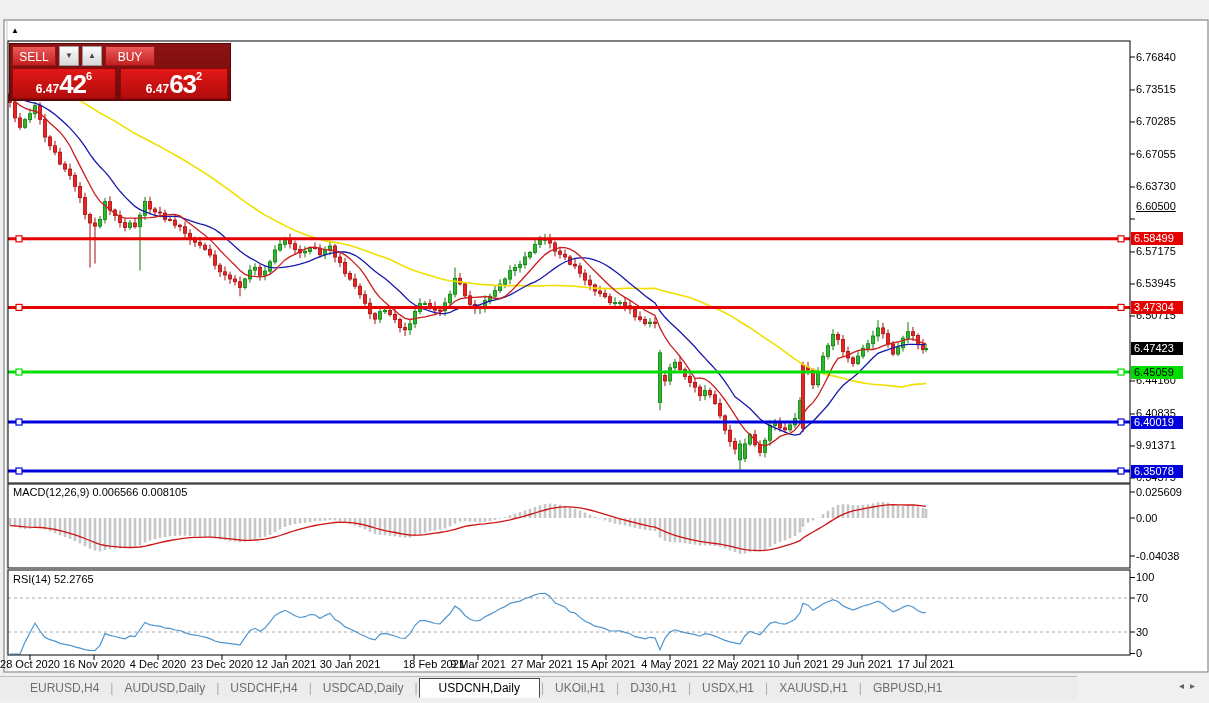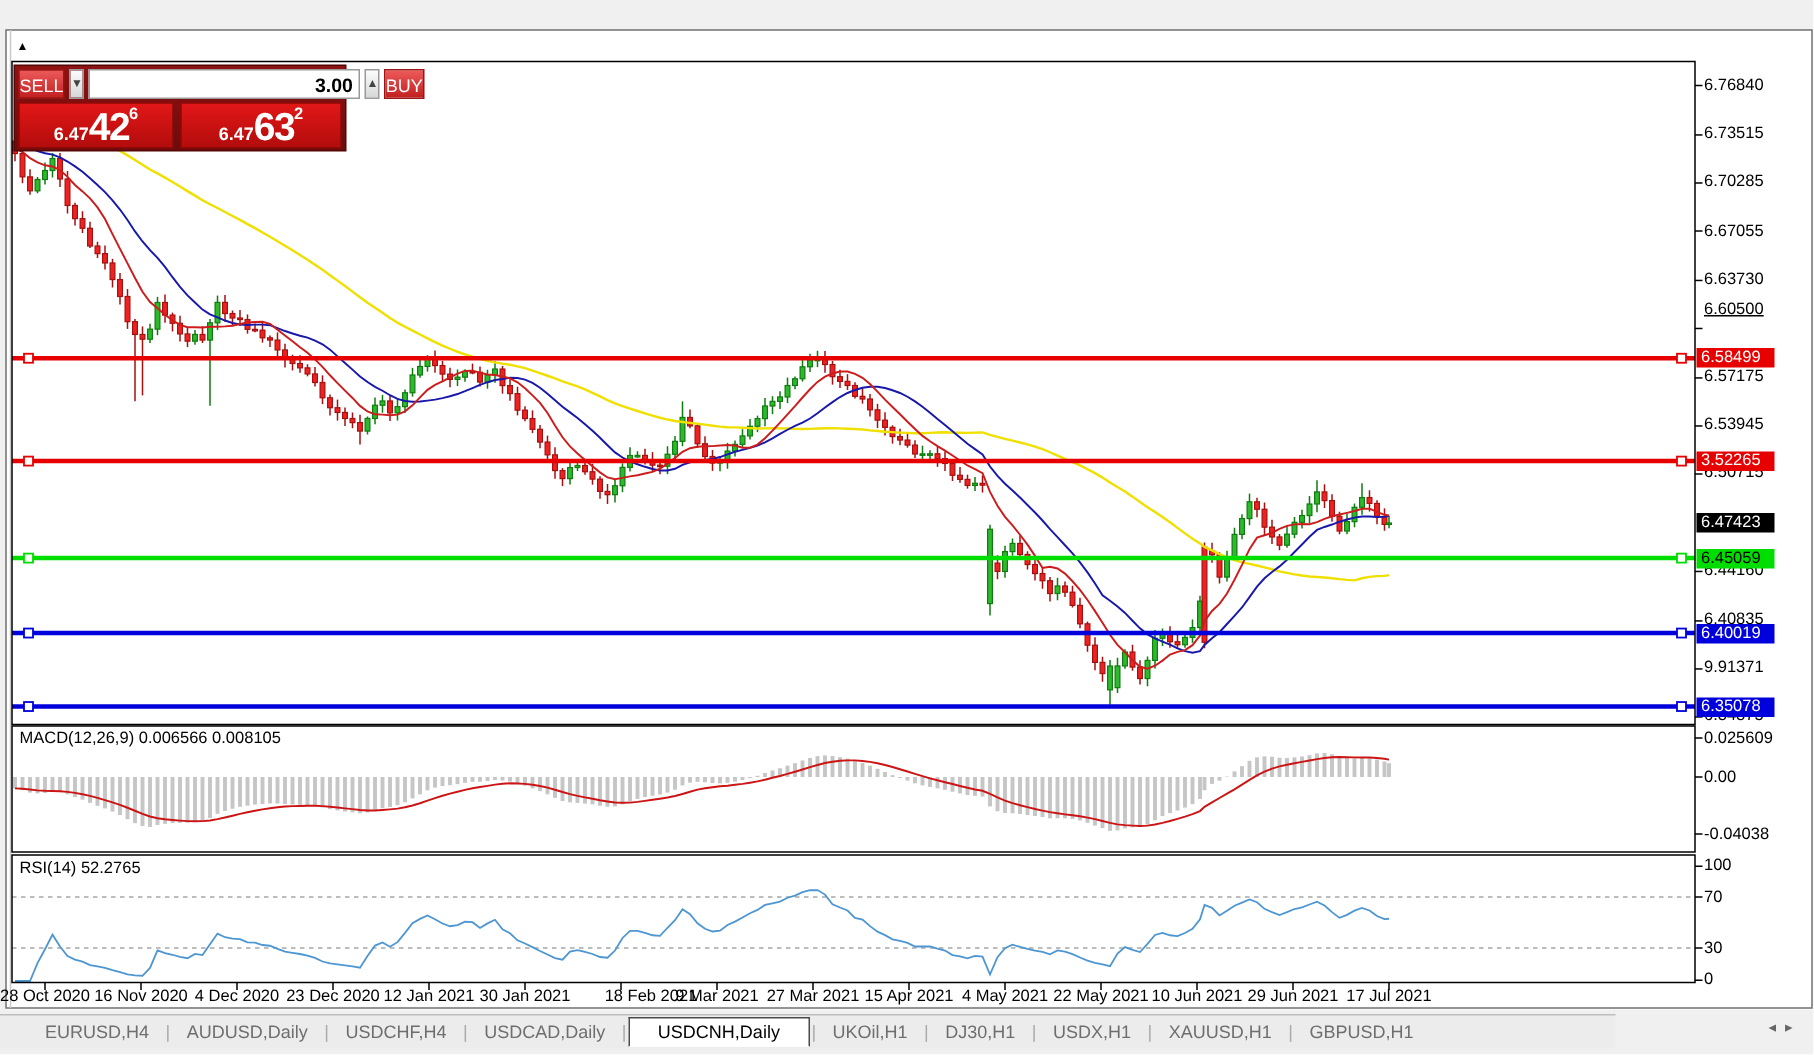--- a/index.html
+++ b/index.html
@@ -695,21 +695,20 @@
       <line x1="862" y1="655" x2="862" y2="660" stroke="#000"></line>
       <line x1="926" y1="655" x2="926" y2="660" stroke="#000"></line>
     </svg>
 
   <div class="ov title-tri">▲</div>
 
   <div class="trade-panel">
     <div class="tp-row1">
       <div class="btn-trade btn-sell">SELL</div>
       <div class="spin-btn">▼</div>
-      <input class="vol-field" readonly="" value="3.00" style="">
       <div class="spin-btn spin-up">▲</div>
       <div class="btn-trade btn-buy">BUY</div>
     </div>
     <div class="tp-price tp-sell-box">
       <span class="tp-small">6.47</span>
         <span class="tp-big">42</span>
         <span class="tp-sup">6</span>
     </div>
     <div class="tp-price tp-buy-box">
       <span class="tp-small">6.47</span>
@@ -729,21 +728,21 @@
       <div class="axis-label" style="top: 180.469px;">6.63730</div>
       <div class="axis-label" style="top: 200px; text-decoration: underline;">6.60500</div>
       <div class="axis-label" style="top: 245.454px;">6.57175</div>
       <div class="axis-label" style="top: 277.475px;">6.53945</div>
       <div class="axis-label" style="top: 309.497px;">6.50715</div>
       <div class="axis-label" style="top: 374.481px;">6.44160</div>
       <div class="axis-label" style="top: 407.445px;">6.40835</div>
       <div class="axis-label" style="top: 439.466px;">9.91371</div>
       <div class="axis-label" style="top: 471.487px;">6.34375</div>
       <div class="axis-badge" style="top: 232.328px; background: rgb(230, 0, 0); color: rgb(255, 255, 255);">6.58499</div>
-      <div class="axis-badge" style="top: 300.902px; background: rgb(230, 0, 0); color: rgb(255, 255, 255);">3.52265</div>
+      <div class="axis-badge" style="top: 300.902px; background: rgb(230, 0, 0); color: rgb(255, 255, 255);">3.47304</div>
       <div class="axis-badge" style="top: 342.133px; background: rgb(0, 0, 0); color: rgb(255, 255, 255);">6.47423</div>
       <div class="axis-badge" style="top: 365.569px; background: rgb(0, 221, 0); color: rgb(0, 0, 0);">6.45059</div>
       <div class="axis-badge" style="top: 415.534px; background: rgb(0, 0, 221); color: rgb(255, 255, 255);">6.40019</div>
       <div class="axis-badge" style="top: 464.518px; background: rgb(0, 0, 221); color: rgb(255, 255, 255);">6.35078</div>
       <div class="date-label" style="left: 30px;">28 Oct 2020</div>
       <div class="date-label" style="left: 94px;">16 Nov 2020</div>
       <div class="date-label" style="left: 158px;">4 Dec 2020</div>
       <div class="date-label" style="left: 222px;">23 Dec 2020</div>
       <div class="date-label" style="left: 286px;">12 Jan 2021</div>
       <div class="date-label" style="left: 350px;">30 Jan 2021</div>

